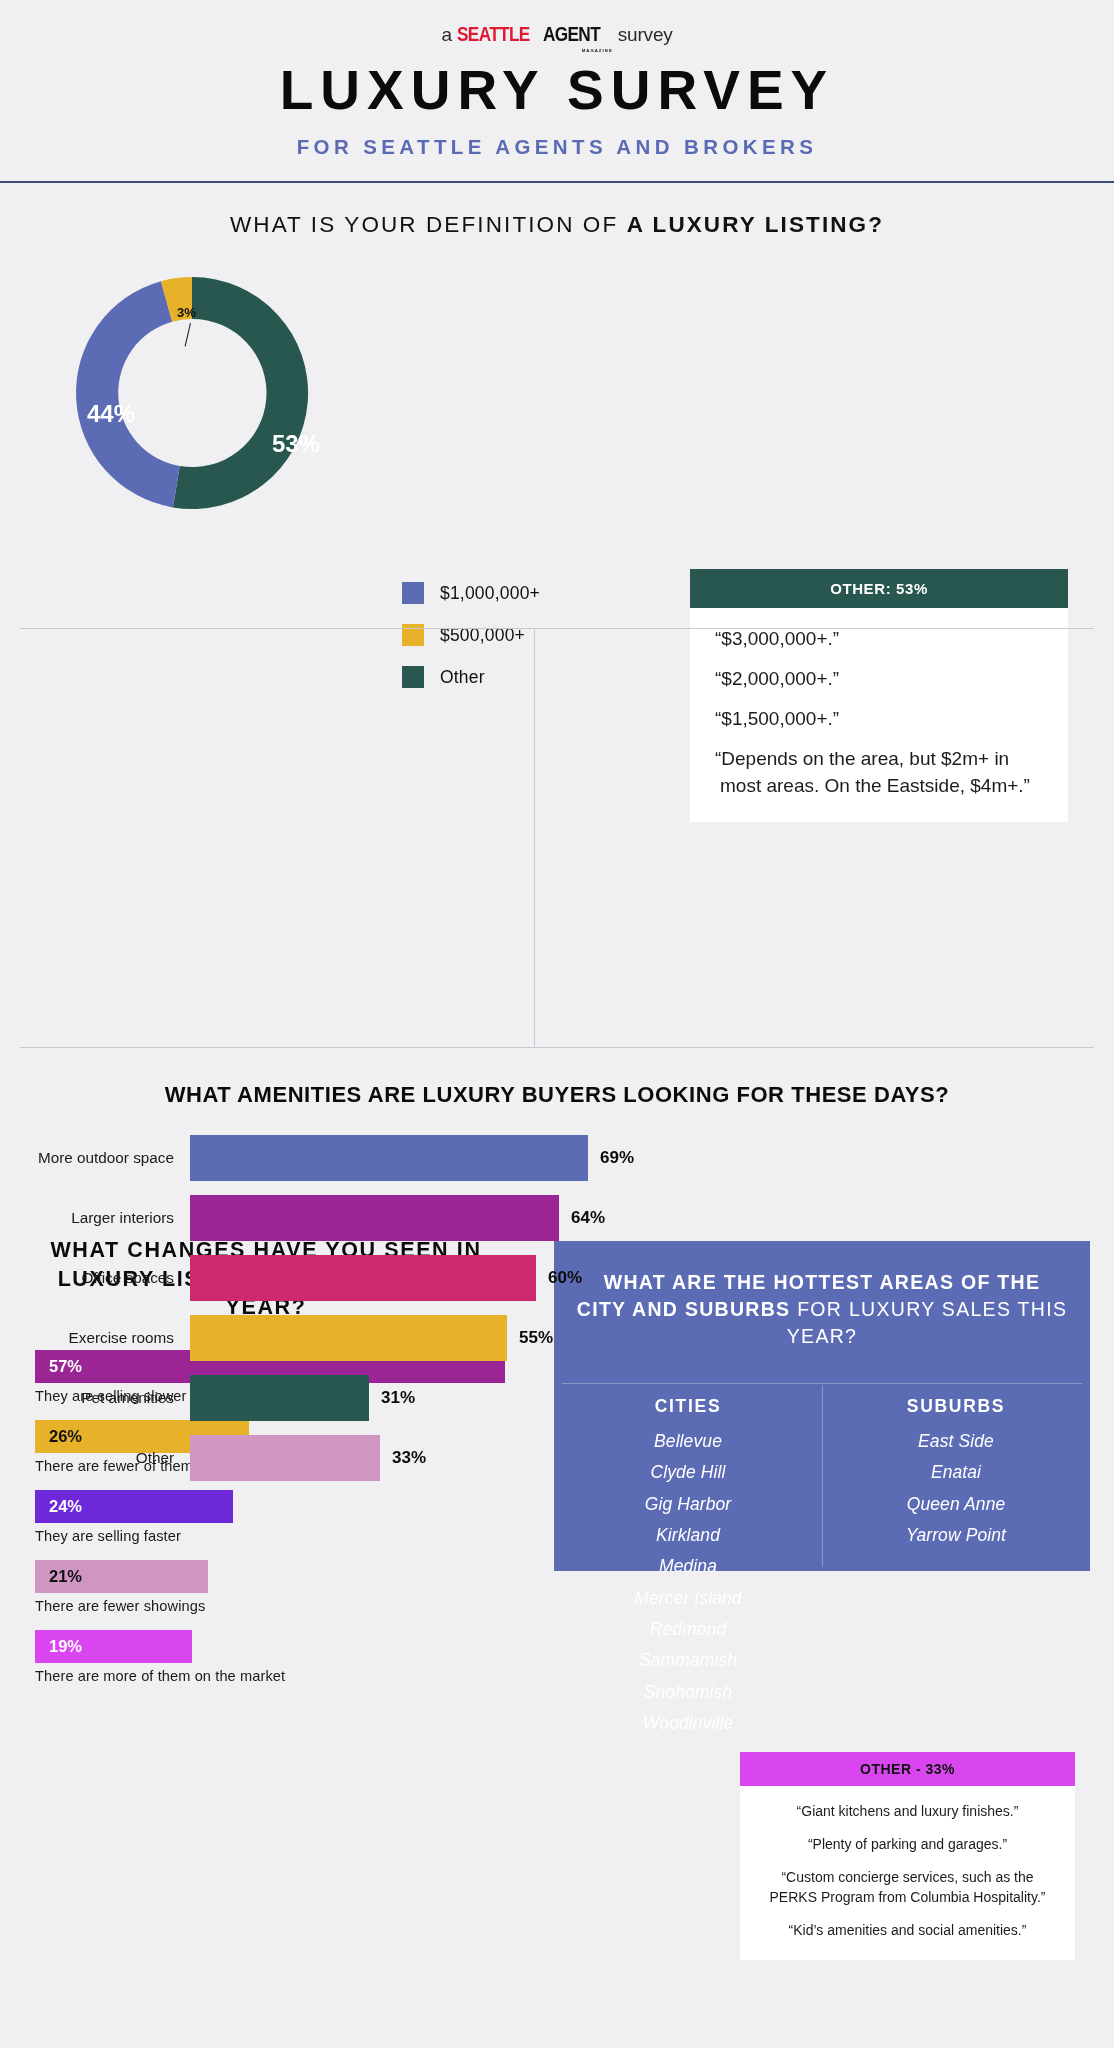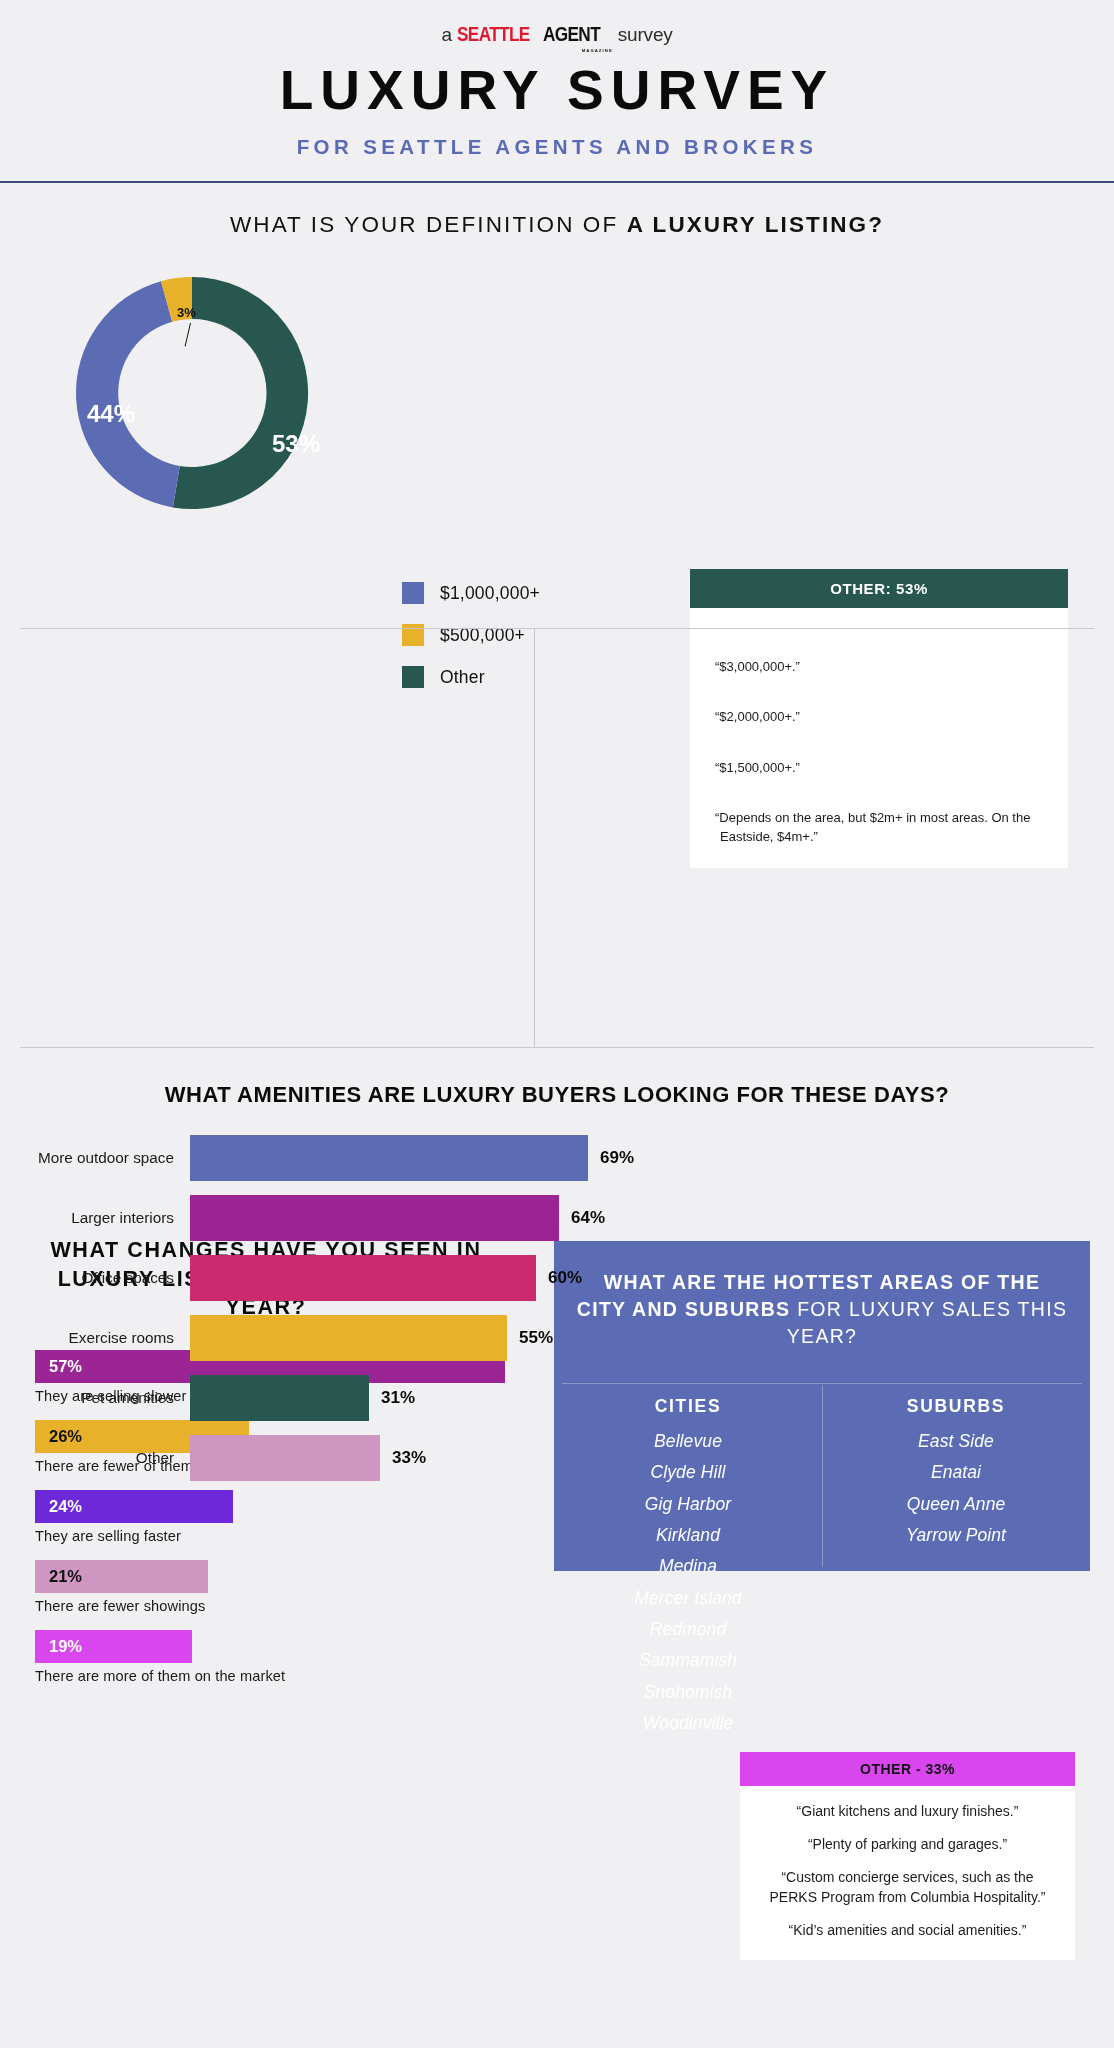--- a/index.html
+++ b/index.html
@@ -81,22 +81,22 @@
   .legend-tx { font-size: 17.5px; color: #111; letter-spacing: 0.2px; }
 
   .otherbox1 { position: absolute; left: 690px; top: 386px; width: 378px; }
   .otherbox1-head {
     background: #27574f; color: #fff; text-align: center;
     font-size: 15px; font-weight: 700; letter-spacing: 0.6px;
     padding: 11px 0 11px;
   }
   .otherbox1-body { background: #fff; padding: 18px 30px 22px 30px; }
   .q1-quote {
-    font-size: 13px; color: #1c1c1c; line-height: 1.42;
-    margin-bottom: 13px; text-indent: -5px; margin-top: 32px;
+    font-size: 19px; color: #1c1c1c; line-height: 1.42;
+    margin-bottom: 13px; text-indent: -5px;
   }
   .q1-quote:last-child { margin-bottom: 0; }
 
   .rule-a {
     position: absolute; left: 20px; top: 628px; width: 1074px; height: 1px;
     background: #c9c9cd;
   }
 
   
   .sec2 { position: relative; }

